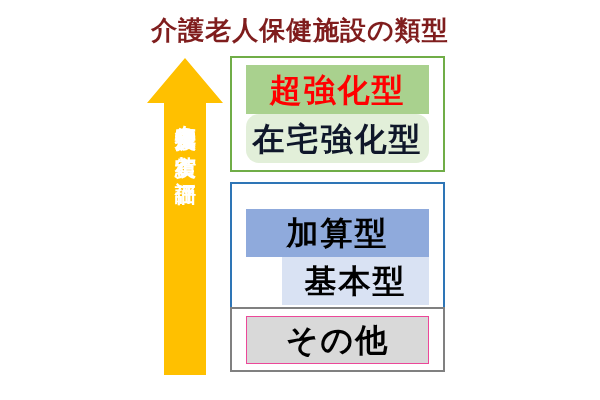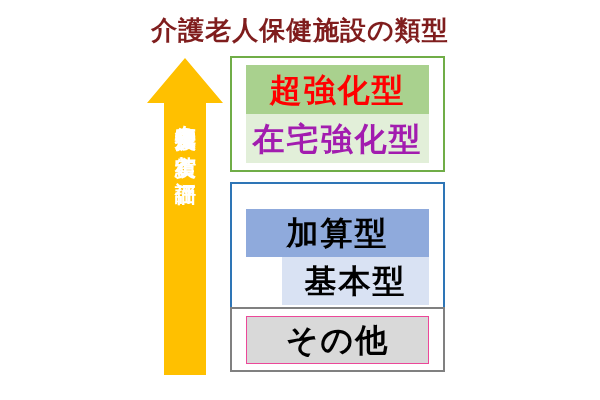--- a/index.html
+++ b/index.html
@@ -85,21 +85,21 @@
 
   <div class="title">介護老人保健施設の類型</div>
 
   <div class="arrow-wrap">
     <div class="arrow-shape" style="background-color: rgb(255, 192, 0);"></div>
     <div class="arrow-label" style="color: rgb(255, 255, 255);">在宅復帰支援の実績と評価</div>
   </div>
 
   <div class="box box-1" style="border-color: rgb(112, 173, 71);">
     <div class="row" style="background-color: rgb(169, 209, 142); color: rgb(255, 0, 0);">超強化型</div>
-    <div class="row" style="background-color: rgb(226, 239, 217); color: #a21caf;">在宅強化型</div>
+    <div class="row" style="background-color: rgb(226, 239, 217); color: #0f172a; border-radius: 13px;">在宅強化型</div>
   </div>
 
   <div class="box box-2" style="border-color: rgb(46, 117, 182);">
     <div class="row" style="background-color: rgb(143, 170, 220); color: rgb(0, 0, 0);">加算型</div>
     <div class="row" style="background-color: rgb(217, 226, 243); color: rgb(0, 0, 0); margin-left: 36px;">基本型</div>
   </div>
 
   <div class="box box-3" style="border-color: rgb(128, 128, 128);">
     <div class="row row-other" style="background-color: rgb(217, 217, 217); color: rgb(0, 0, 0);">その他</div>
   </div>

